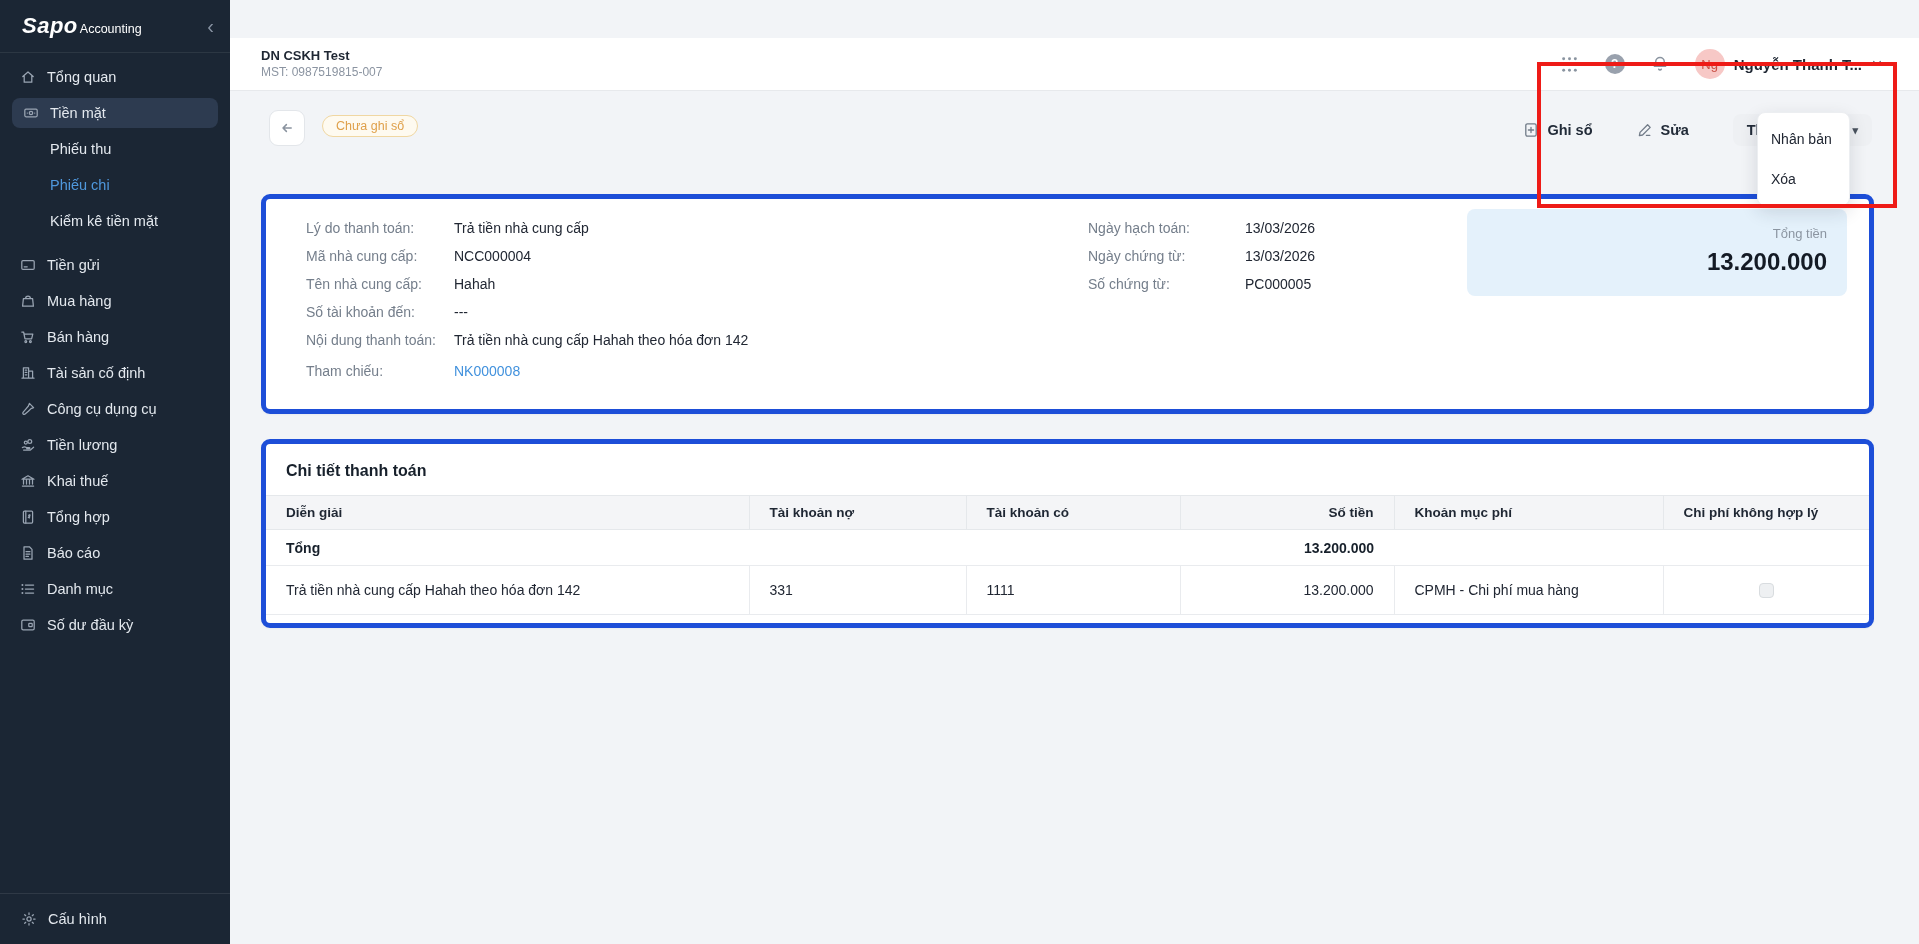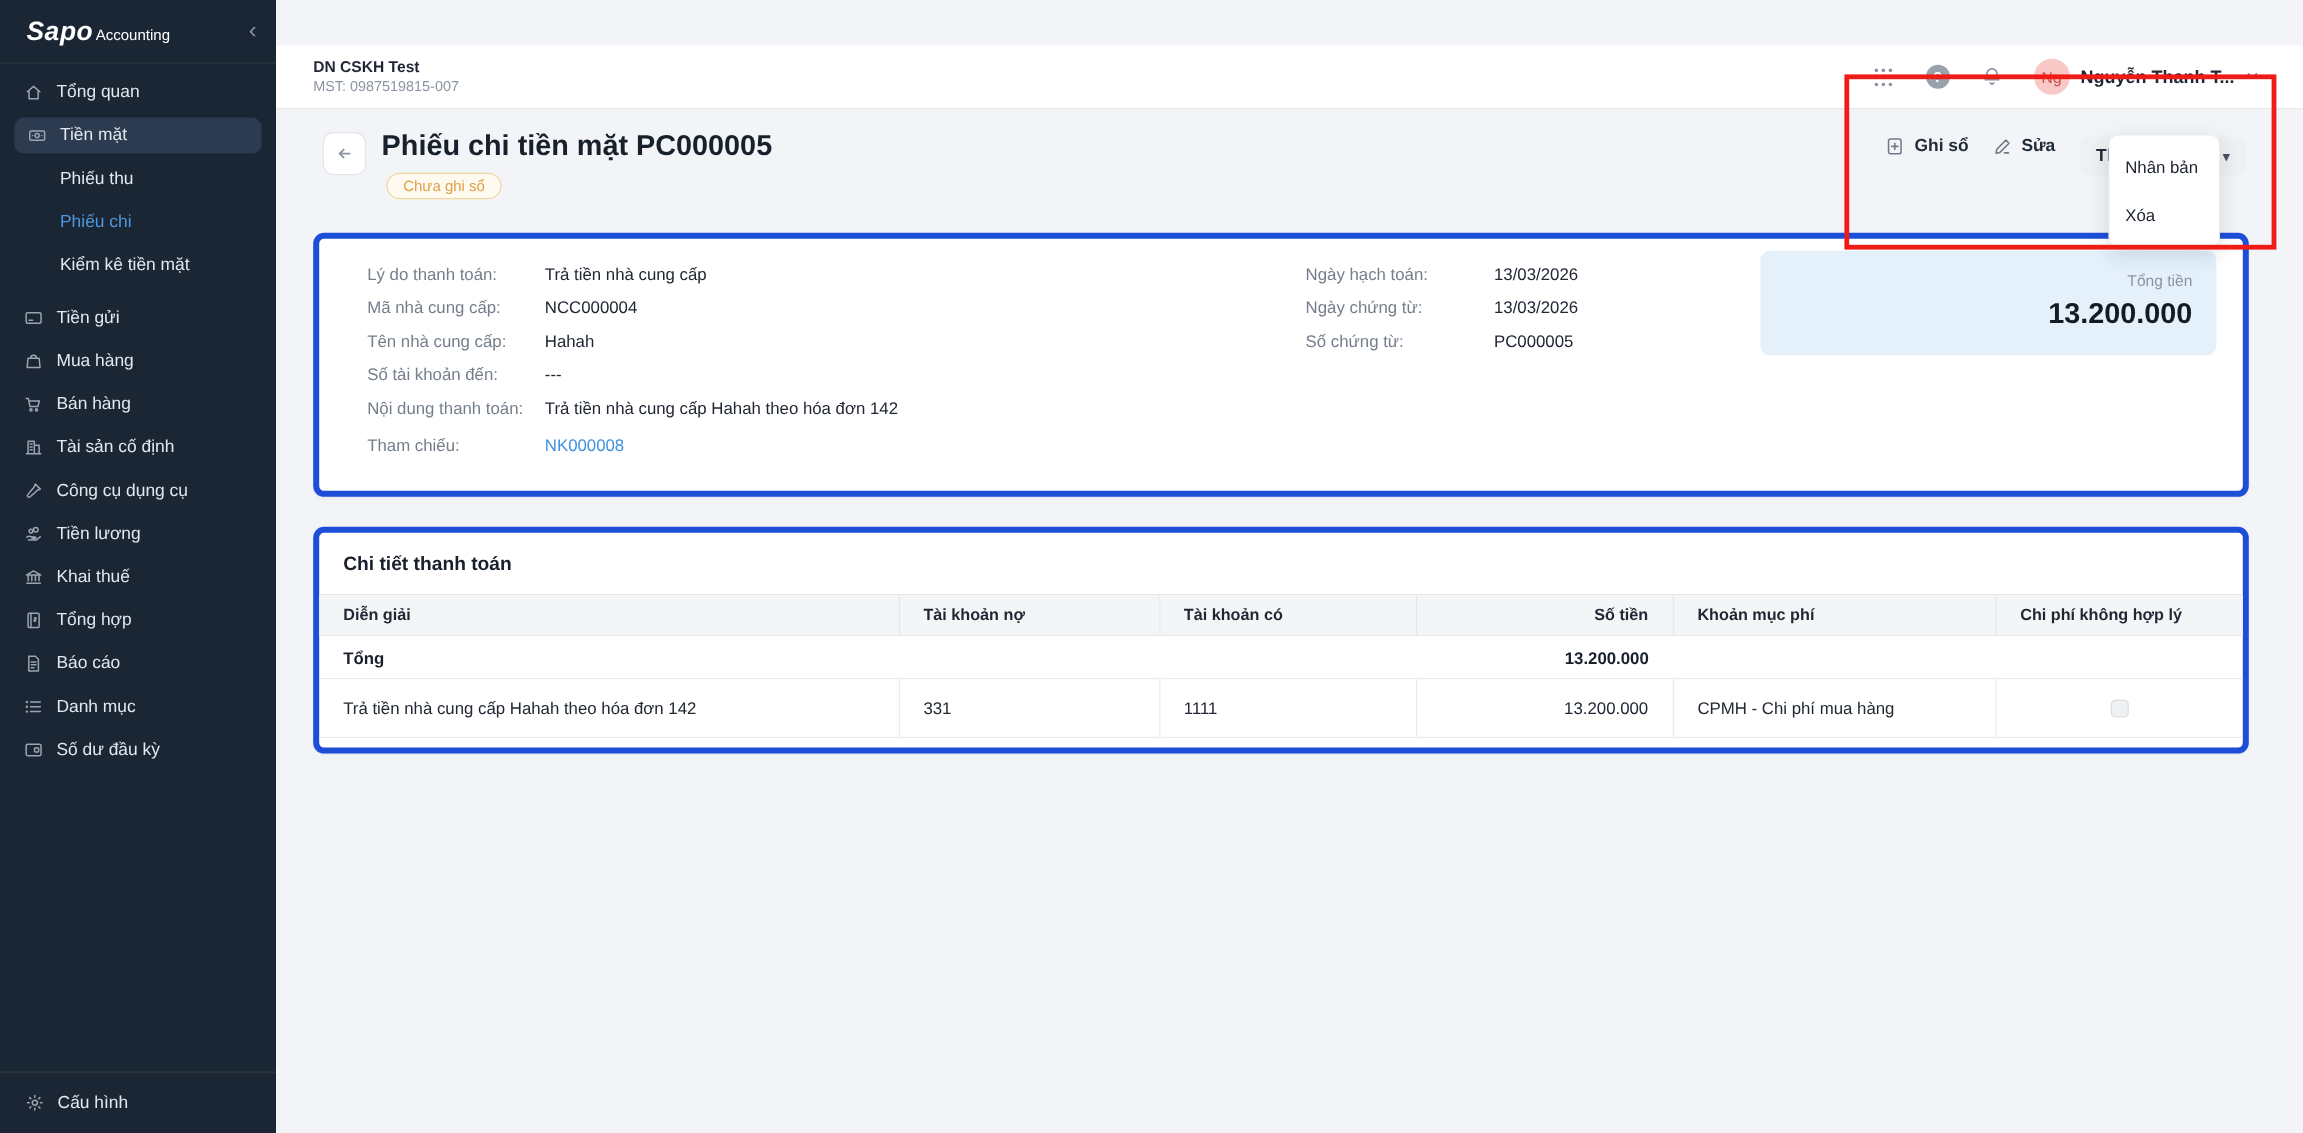--- a/index.html
+++ b/index.html
@@ -38,21 +38,21 @@
   .chev { color:#6b7683; }
 
   .content { position:relative; padding:0 45px 0 31px; }
 
   
   .page-head { margin-top:17px; min-height:68px; position:relative; padding-left:8px; display:flex; }
   .back-btn { width:36px; height:36px; background:#fff; border:1px solid #e3e6ea; border-radius:9px; display:flex; align-items:center; justify-content:center; color:#8a939f; cursor:pointer; margin-top:2px; }
   .head-col { margin-left:13px; }
   .page-title { font-size:24px; font-weight:700; color:#17202b; line-height:1.2; }
   .badge { display:inline-block; margin-top:7px; margin-left:4px; font-size:12.5px; color:#dfa04a; background:#fefaf0; border:1px solid #f0d7a2; border-radius:20px; padding:3px 13px; }
-  .actions { position:absolute; right:2px; top:6px; display:flex; align-items:flex-start; gap:20px; }
+  .actions { position:absolute; right:2px; top:6px; display:flex; align-items:center; gap:44px; }
   .act-link { display:flex; align-items:center; gap:8px; font-size:14.5px; font-weight:700; color:#222b38; cursor:pointer; }
   .act-link .ic { color:#717b88; display:flex; }
   .more-btn { height:32px; background:#eef0f3; border:none; border-radius:8px; padding:0 14px; font-family:inherit; font-size:14.5px; font-weight:700; color:#222b38; display:flex; align-items:center; gap:9px; cursor:pointer; }
   .caret { font-size:11px; color:#49525e; }
 
   
   .card { background:#fff; border:5px solid #1d4ed8; border-radius:9px; box-shadow:0 1px 2px rgba(20,30,45,.04); }
   .info-card { margin-top:18px; height:220px; position:relative; }
   .fields { padding:15px 0 0 40px; }
   .frow { display:flex; align-items:center; min-height:28px; }
@@ -276,21 +276,20 @@
 
   <div class="content">
 
     <div class="page-head">
       <div class="back-btn">
         <svg class="s" viewBox="0 0 16 16" style="stroke-width:1.5">
             <path d="M12.2 8H4M7.4 4.6 4 8l3.4 3.4"></path>
           </svg>
       </div>
       <div class="head-col">
-        <div class="page-title">Phiếu chi tiền mặt PC000005</div>
         <span class="badge">Chưa ghi sổ</span>
       </div>
       <div class="actions">
         <span class="act-link">
           <span class="ic">
               <svg class="s" viewBox="0 0 16 16" style="stroke-width:1.3">
                 <rect x="2.8" y="1.8" width="10.4" height="12.4" rx="1.6"></rect>
                 <path d="M8 5.4v5.2M5.4 8h5.2"></path>
               </svg>
             </span>

